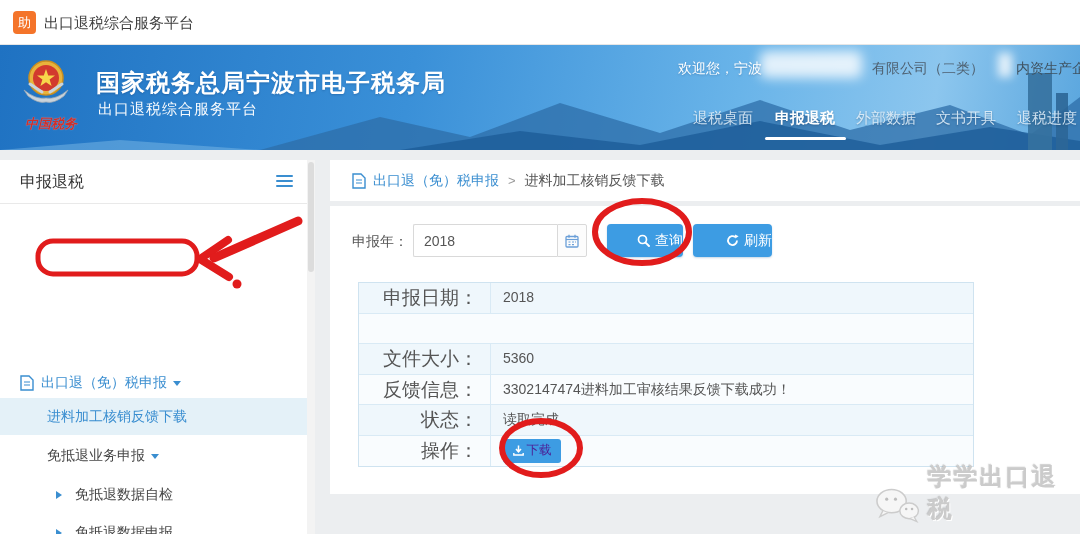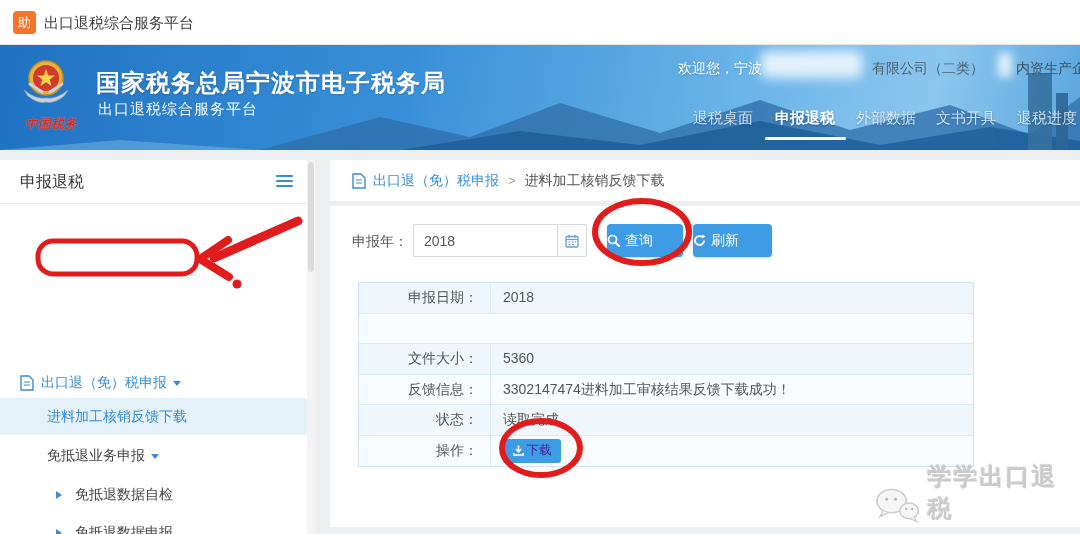--- a/index.html
+++ b/index.html
@@ -48,35 +48,35 @@
   .doc-ic { margin-right:7px; flex:0 0 auto; }
 
   
   .bread { position:absolute; left:330px; top:160px; width:750px; height:41px; background:#ffffff; display:flex; align-items:center; }
   .bread .doc-ic { margin-left:22px; }
   .bread-parent { font-size:14px; color:#3a8ed0; cursor:pointer; }
   .bread-sep { font-size:13px; color:#999; margin:0 9px; }
   .bread-current { font-size:14px; color:#555; }
 
   
-  .panel { position:absolute; left:330px; top:206px; width:750px; height:321px; background:#ffffff; }
+  .panel { position:absolute; left:330px; top:206px; width:750px; height:288px; background:#ffffff; }
   .form-label { position:absolute; left:22px; top:27px; font-size:14px; color:#555; }
   .year-input { position:absolute; left:83px; top:18px; width:144px; height:33px; border:1px solid #d9d9d9; border-right:none; border-radius:2px 0 0 2px; padding-left:10px; font-size:14px; color:#555; outline:none; font-family:inherit; background:#fff; }
   .cal-addon { position:absolute; left:227px; top:18px; width:30px; height:33px; border:1px solid #d9d9d9; background:#fcfcfc; border-radius:0 2px 2px 0; display:flex; align-items:center; justify-content:center; cursor:pointer; }
-  .btn { position:absolute; top:18px; height:33px; background:#3d9ce3; border:none; border-radius:4px; color:#fff; font-size:14px; display:flex; align-items:center; justify-content:flex-start; gap:5px; cursor:pointer; font-family:inherit; box-shadow:0 1px 2px rgba(30,100,160,.25); }
+  .btn { position:absolute; top:18px; height:33px; background:#3d9ce3; border:none; border-radius:4px; color:#fff; font-size:14px; display:flex; align-items:center; justify-content:flex-end; gap:5px; cursor:pointer; font-family:inherit; box-shadow:0 1px 2px rgba(30,100,160,.25); }
   .btn-query { left:277px; width:76px; }
   .btn-refresh { left:363px; width:79px; }
 
   
   .dtable { position:absolute; left:28px; top:76px; width:616px; border:1px solid #cfe3f0; }
   .drow { display:flex; height:30.5px; border-bottom:1px solid #d9eaf5; }
   .drow:last-child { border-bottom:none; }
   .drow:nth-child(odd) { background:#eff7fc; }
   .drow:nth-child(even) { background:#f9fcfe; }
-  .dlabel { width:132px; border-right:1px solid #d9eaf5; text-align:right; padding-right:12px; font-size:14px; color:#555; line-height:29.5px; flex:0 0 auto; }
+  .dlabel { width:132px; border-right:1px solid #d9eaf5; text-align:right; padding-right:12px; font-size:19px; color:#555; line-height:29.5px; flex:0 0 auto; }
   .dvalue { flex:1; padding-left:12px; font-size:14px; color:#555; line-height:29.5px; display:flex; align-items:center; }
   .btn-download { width:58px; height:24px; background:#3d9ce3; border:none; border-radius:3px; color:#4c1d95; font-size:12.5px; display:flex; align-items:center; justify-content:center; gap:3px; cursor:pointer; font-family:inherit; }
 
   
   .watermark { position:absolute; left:875px; top:461px; display:flex; align-items:flex-end; gap:8px; }
   .watermark-text { font-size:24px; font-weight:bold; color:#cbcbcb; letter-spacing:2px; text-shadow:1px 1px 0 #ffffff,-1px -1px 1px rgba(120,120,120,.35); }
 
   
   .anno { position:absolute; left:0; top:0; width:1080px; height:534px; pointer-events:none; z-index:60; }
 </style>

